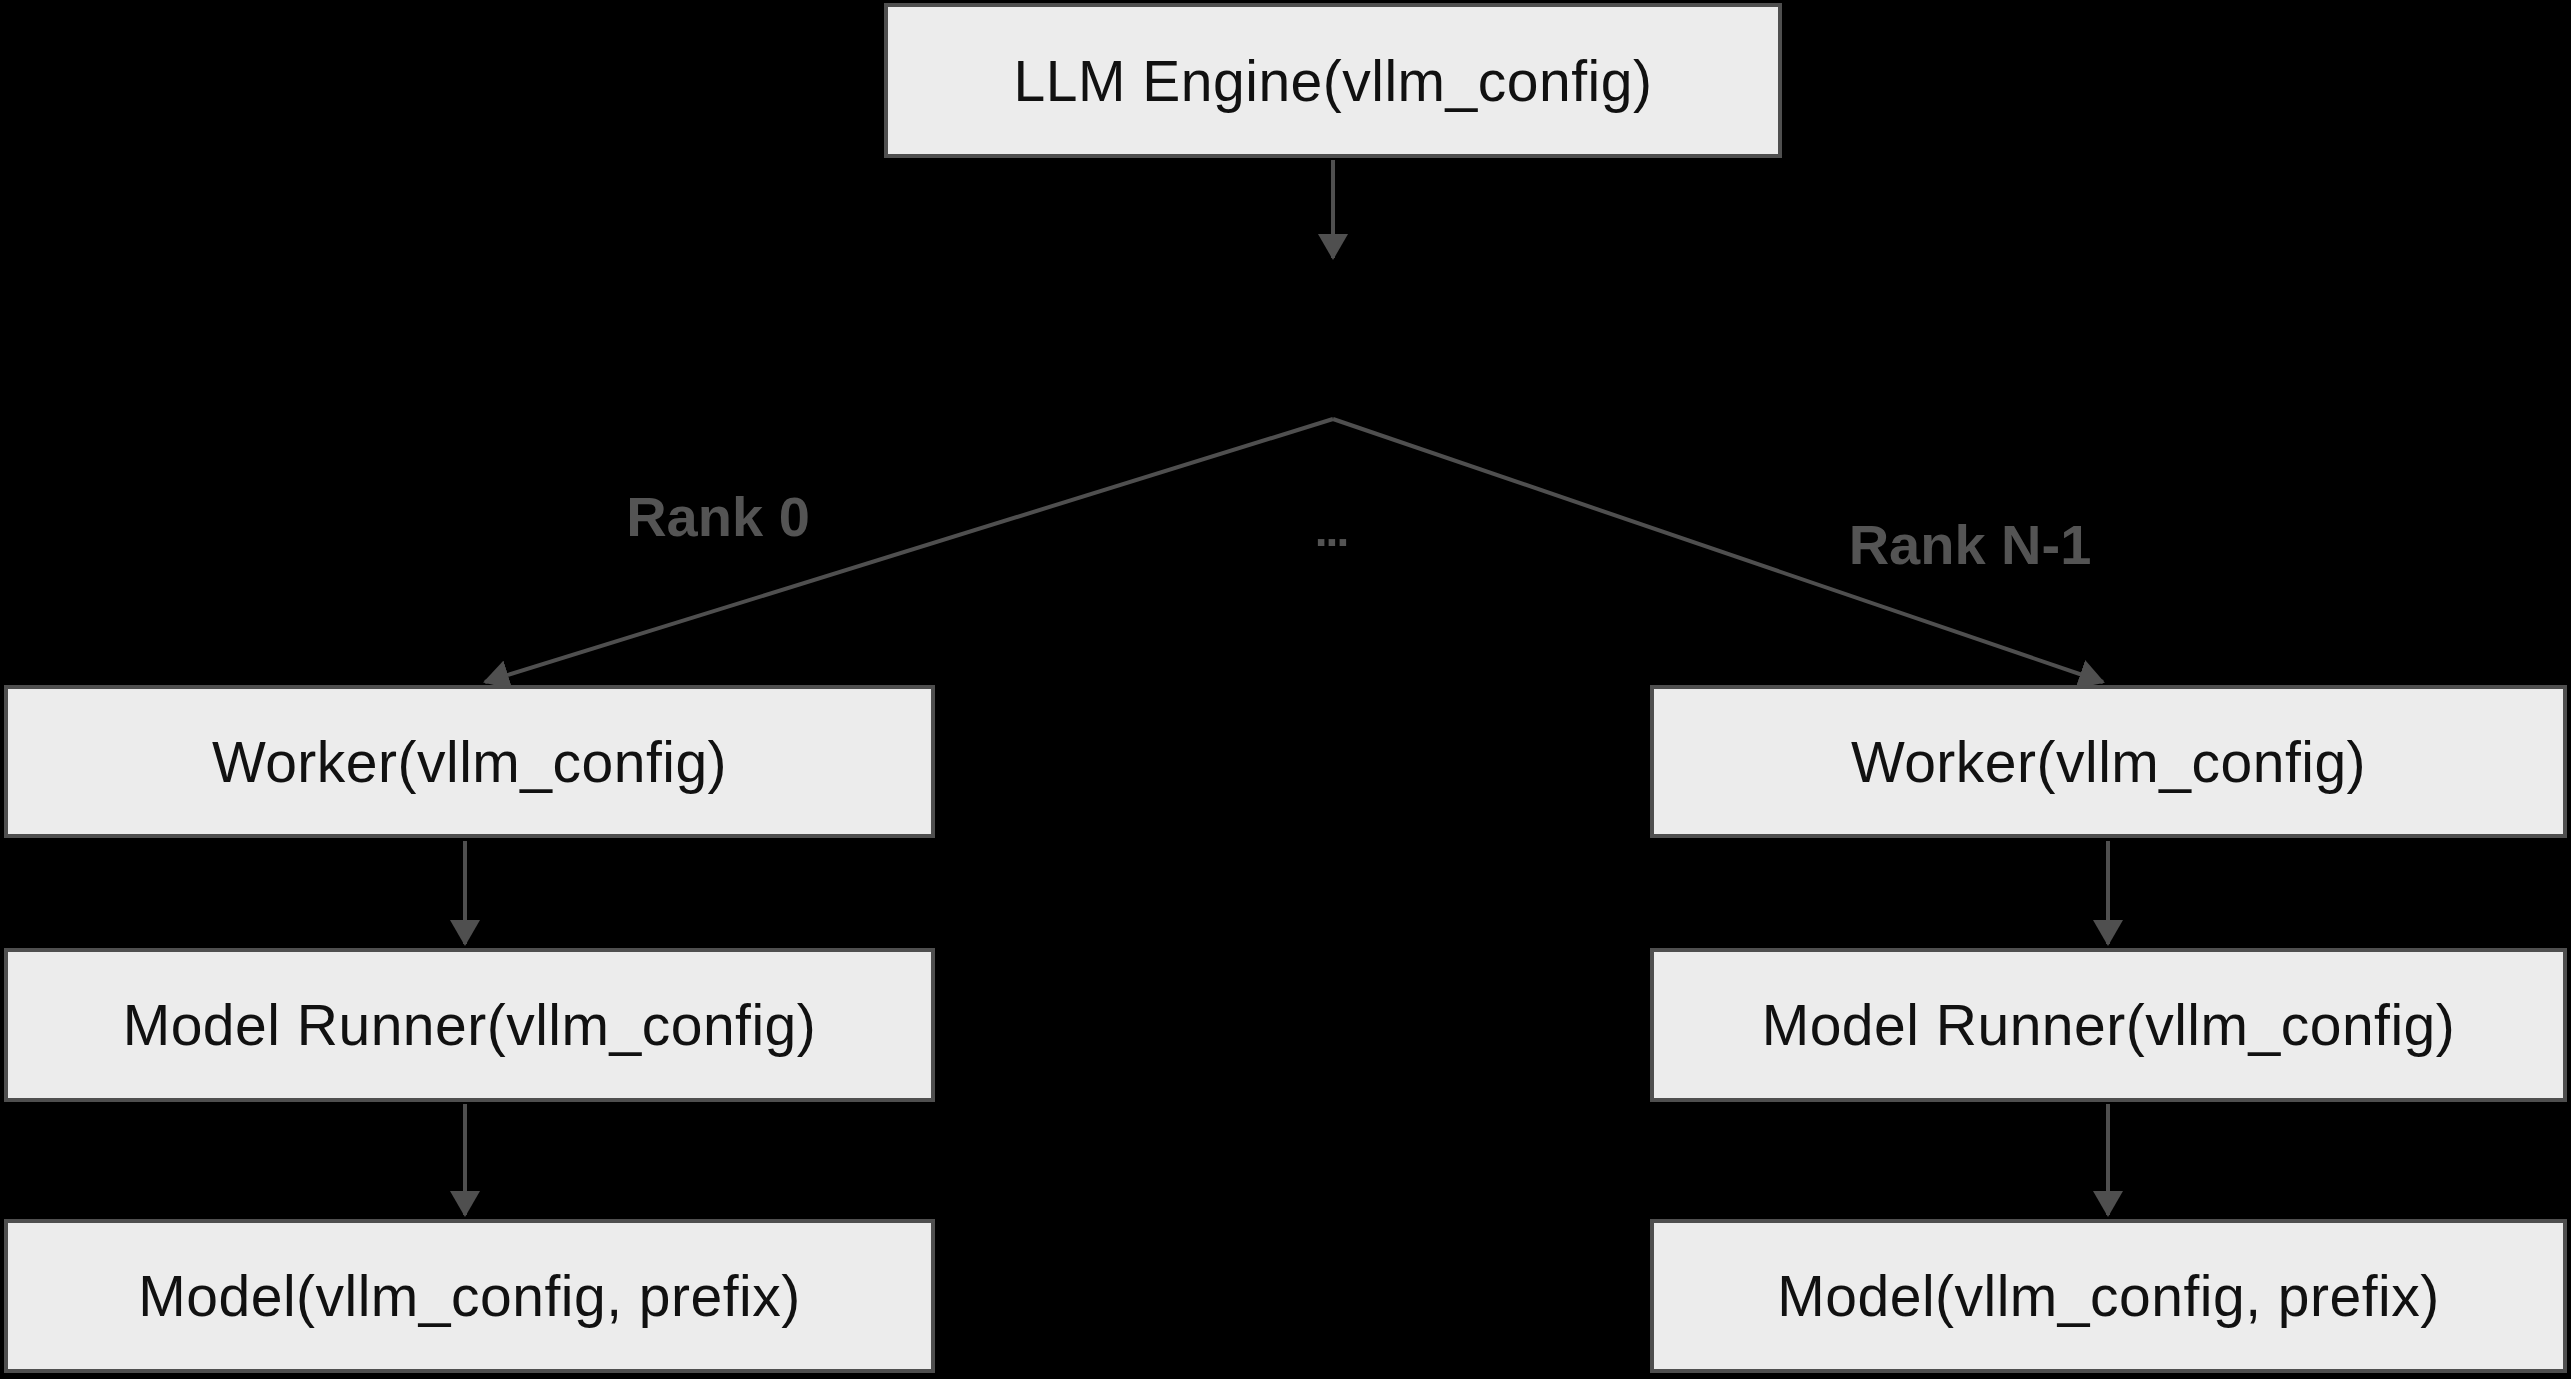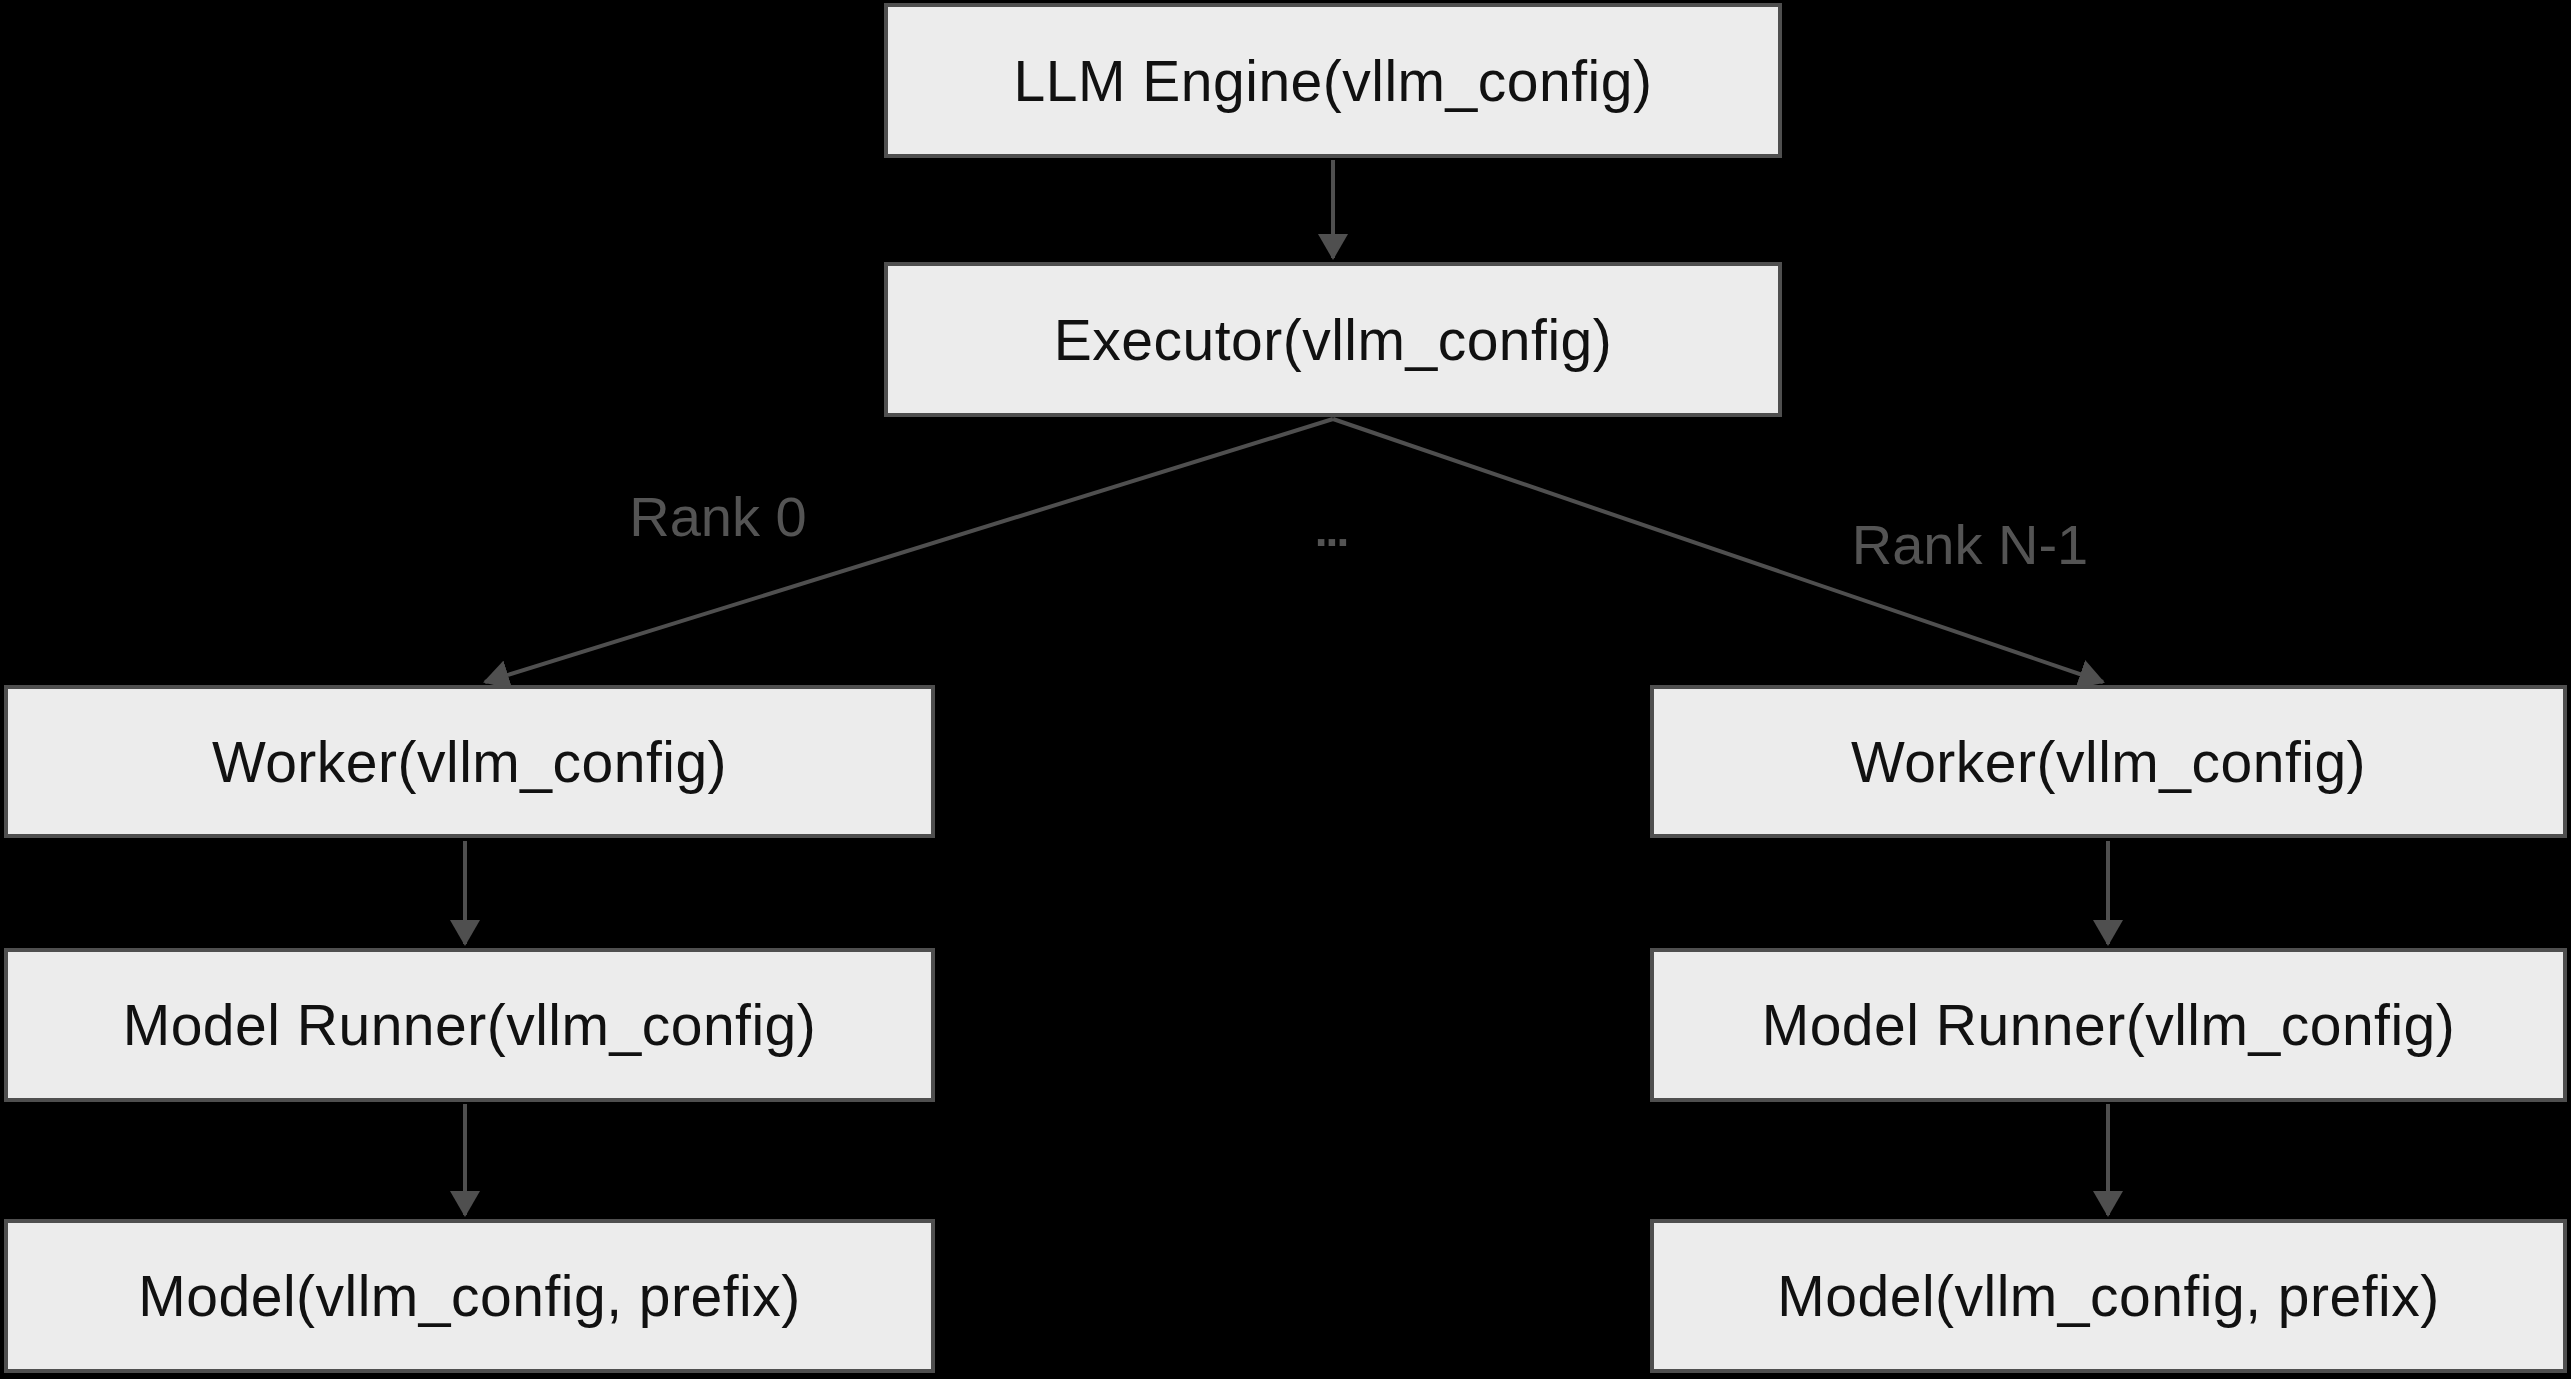--- a/index.html
+++ b/index.html
@@ -51,21 +51,21 @@
     color: var(--node-text);
     font-size: 57px;
     font-weight: 500;
     letter-spacing: 0.5px;
     white-space: nowrap;
   }
   .edge-label {
     position: absolute;
     color: var(--edge-label-text);
     font-size: 56px;
-    font-weight: 400;
+    font-weight: 700;
     text-align: center;
     line-height: 58px;
     white-space: nowrap;
   }
   .edge-label.dots {
     font-size: 46px;
     font-weight: 700;
     line-height: 60px;
     letter-spacing: -2px;
   }
@@ -88,23 +88,20 @@
     <line class="edge" x1="465" y1="841" x2="465" y2="944" marker-end="url(#arrow)"></line>
     <line class="edge" x1="465" y1="1104" x2="465" y2="1215" marker-end="url(#arrow)"></line>
     <line class="edge" x1="2108" y1="841" x2="2108" y2="944" marker-end="url(#arrow)"></line>
     <line class="edge" x1="2108" y1="1104" x2="2108" y2="1215" marker-end="url(#arrow)"></line>
   </svg>
 
   <div class="node" style="left:884px; top:3px; width:898px; height:155px">
     <span class="node-label">LLM Engine(vllm_config)</span>
   </div>
 
-  <div class="node" style="left:884px; top:262px; width:898px; height:155px">
-    <span class="node-label">Executor(vllm_config)</span>
-  </div>
 
   <div class="node" style="left:4px; top:685px; width:931px; height:153px">
     <span class="node-label">Worker(vllm_config)</span>
   </div>
 
   <div class="node" style="left:4px; top:948px; width:931px; height:154px">
     <span class="node-label">Model Runner(vllm_config)</span>
   </div>
 
   <div class="node" style="left:4px; top:1219px; width:931px; height:154px">

